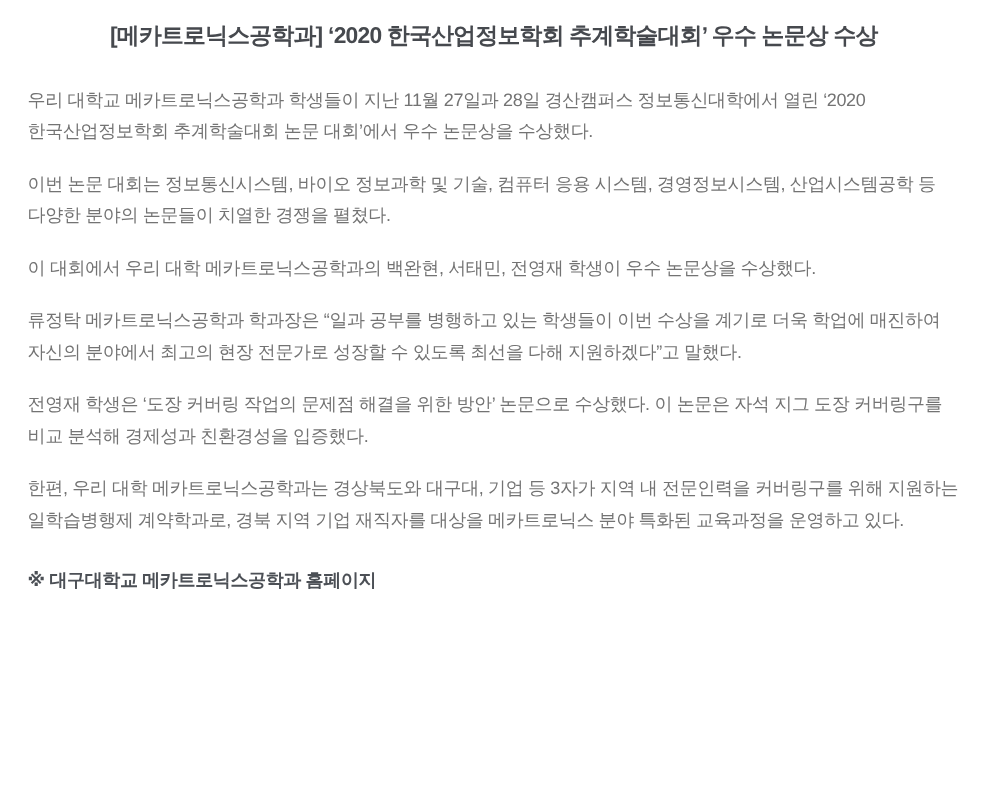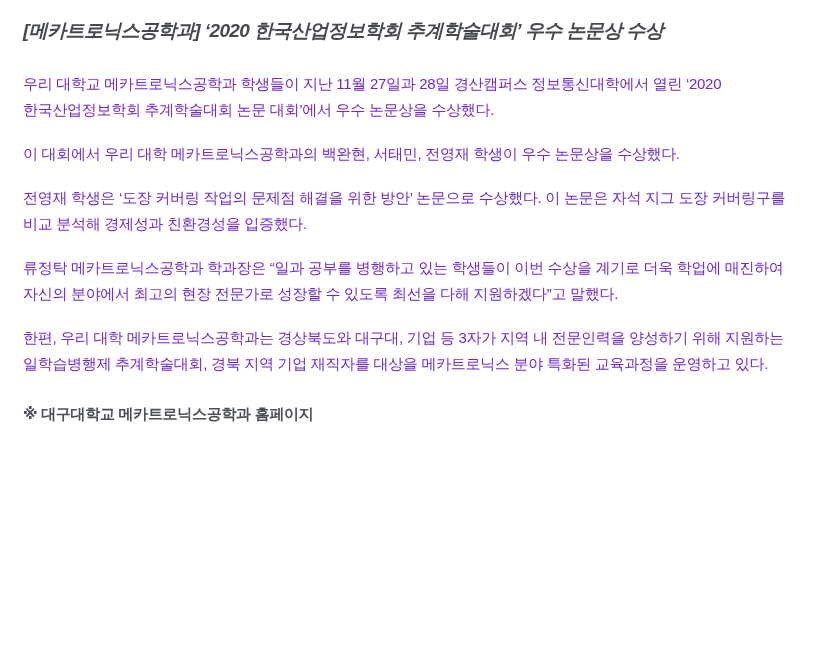--- a/index.html
+++ b/index.html
@@ -15,34 +15,33 @@
     color: #55595f;
   }
   .article {
     box-sizing: border-box;
     width: 823px;
     padding: 14px 23px 0 23px;
   }
   .article-title {
     font-size: 19px;
     font-weight: 700;
-    text-align: left;
+    text-align: center;
     color: #46494e;
     letter-spacing: -0.6px;
     margin: 4px 0 27px 0;
     line-height: 26px;
-    font-style: italic;
   }
   .article-paragraph {
     font-size: 15px;
     line-height: 26px;
     letter-spacing: -0.3px;
     margin: 0 0 18px 0;
     word-break: keep-all;
-    color: #6d28d9;
+    color: #737373;
   }
   .footer-note {
     margin-top: 25px;
   }
   .footer-label {
     font-size: 15px;
     line-height: 24px;
     font-weight: 700;
     letter-spacing: -0.3px;
     margin: 0;
@@ -51,29 +50,30 @@
 </style>
 </head>
 <body>
 
 <article class="article">
 
   <h1 class="article-title">[메카트로닉스공학과] ‘2020 한국산업정보학회 추계학술대회’ 우수 논문상 수상</h1>
 
   <p class="article-paragraph">우리 대학교 메카트로닉스공학과 학생들이 지난 11월 27일과 28일 경산캠퍼스 정보통신대학에서 열린 ‘2020 한국산업정보학회 추계학술대회 논문 대회’에서 우수 논문상을 수상했다.</p>
 
+  <p class="article-paragraph">이번 논문 대회는 정보통신시스템, 바이오 정보과학 및 기술, 컴퓨터 응용 시스템, 경영정보시스템, 산업시스템공학 등 다양한 분야의 논문들이 치열한 경쟁을 펼쳤다.</p>
 
   <p class="article-paragraph">이 대회에서 우리 대학 메카트로닉스공학과의 백완현, 서태민, 전영재 학생이 우수 논문상을 수상했다.</p>
 
 
 
+  <p class="article-paragraph">류정탁 메카트로닉스공학과 학과장은 “일과 공부를 병행하고 있는 학생들이 이번 수상을 계기로 더욱 학업에 매진하여 자신의 분야에서 최고의 현장 전문가로 성장할 수 있도록 최선을 다해 지원하겠다”고 말했다.</p>
+
   <p class="article-paragraph">전영재 학생은 ‘도장 커버링 작업의 문제점 해결을 위한 방안’ 논문으로 수상했다. 이 논문은 자석 지그 도장 커버링구를 비교 분석해 경제성과 친환경성을 입증했다.</p>
 
-  <p class="article-paragraph">류정탁 메카트로닉스공학과 학과장은 “일과 공부를 병행하고 있는 학생들이 이번 수상을 계기로 더욱 학업에 매진하여 자신의 분야에서 최고의 현장 전문가로 성장할 수 있도록 최선을 다해 지원하겠다”고 말했다.</p>
-
-  <p class="article-paragraph">한편, 우리 대학 메카트로닉스공학과는 경상북도와 대구대, 기업 등 3자가 지역 내 전문인력을 양성하기 위해 지원하는 일학습병행제 추계학술대회, 경북 지역 기업 재직자를 대상을 메카트로닉스 분야 특화된 교육과정을 운영하고 있다.</p>
+  <p class="article-paragraph">한편, 우리 대학 메카트로닉스공학과는 경상북도와 대구대, 기업 등 3자가 지역 내 전문인력을 커버링구를 위해 지원하는 일학습병행제 계약학과로, 경북 지역 기업 재직자를 대상을 메카트로닉스 분야 특화된 교육과정을 운영하고 있다.</p>
 
   <div class="footer-note">
     <p class="footer-label">※ 대구대학교 메카트로닉스공학과 홈페이지</p>
 
   </div>
 
 </article>
 
 </body></html>

